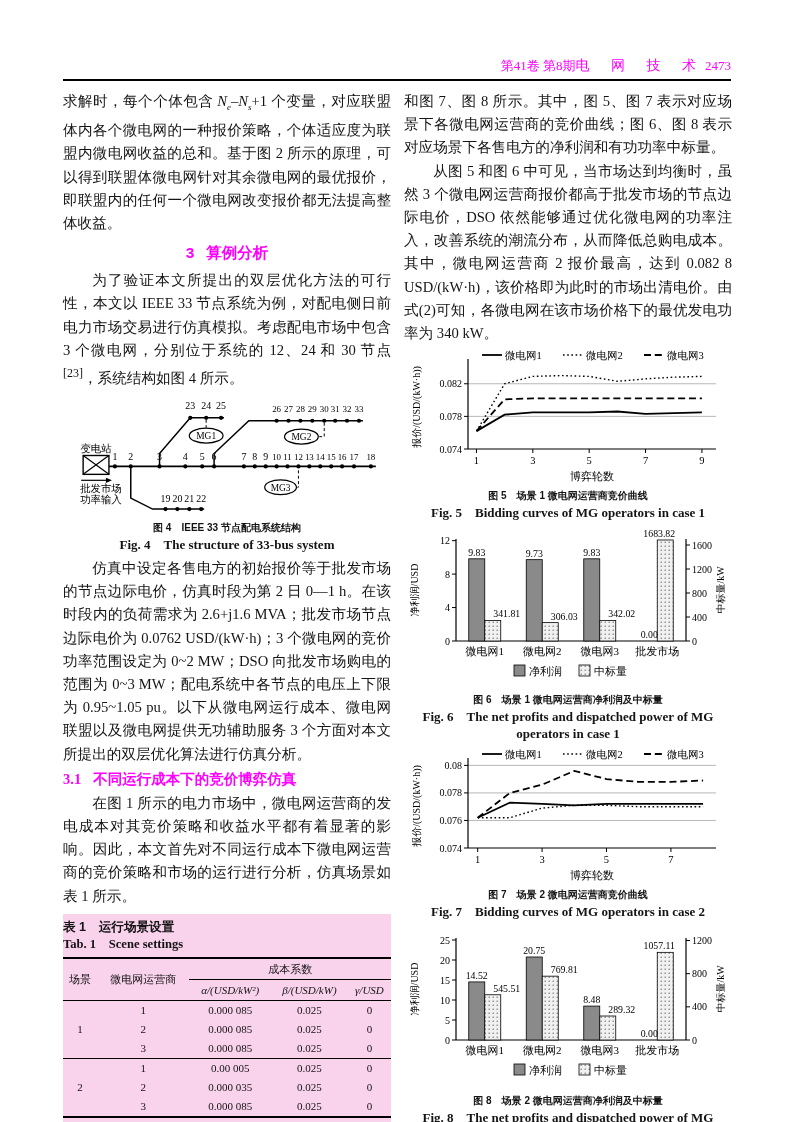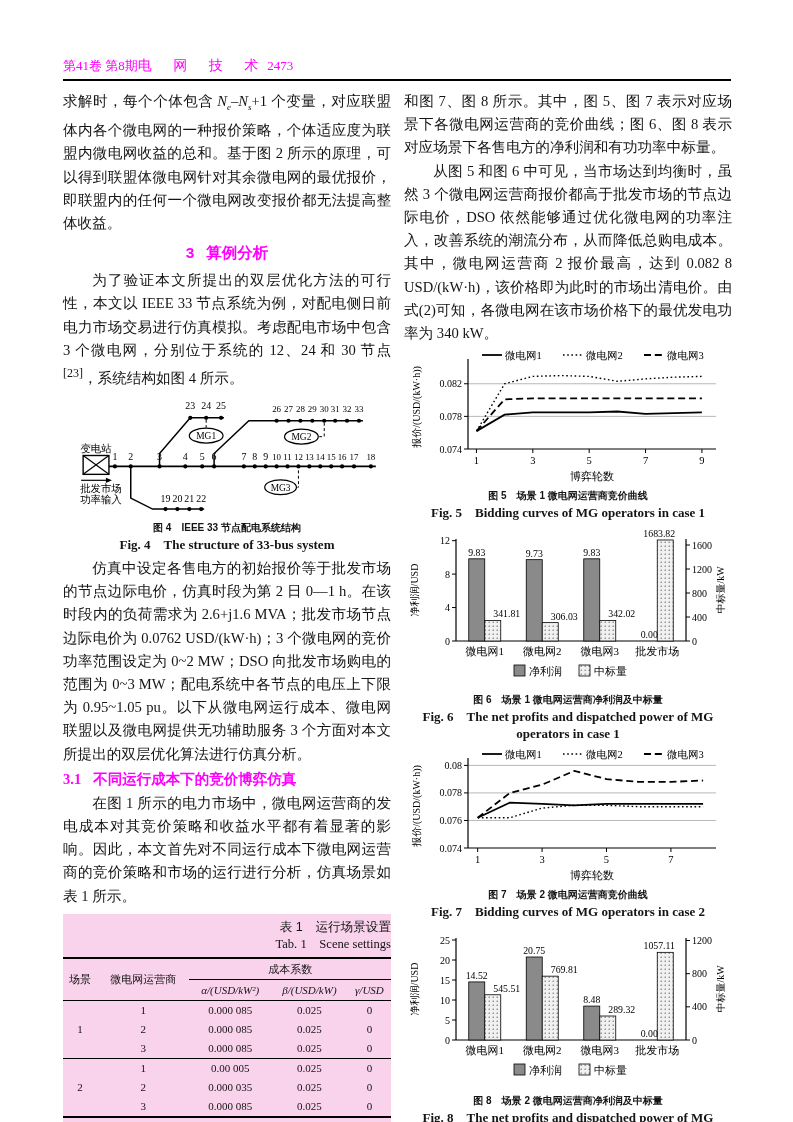--- a/index.html
+++ b/index.html
@@ -4,21 +4,21 @@
 <style>
   :root{
     --accent:#ff00ff;
     --tablebg:#f9d2ec;
     --ink:#141414;
   }
   html,body{margin:0;padding:0;background:#fff;}
   .page{position:relative;width:793px;height:1122px;background:#fff;overflow:hidden;
         font-family:"Liberation Serif","DejaVu Serif",serif;color:var(--ink);}
   
-  .hdr{position:absolute;left:63px;top:57px;width:668px;display:flex;justify-content:flex-start;
+  .hdr{position:absolute;left:63px;top:57px;width:668px;display:flex;justify-content:flex-end;
        align-items:baseline;color:var(--accent);font-size:13px;}
   .hdr .jt{letter-spacing:9px;font-size:14px;}
   .hdr-rule{position:absolute;left:63px;top:79px;width:668px;border-top:2px solid #000;}
   
   .col{position:absolute;top:90px;width:328px;font-size:14.6px;line-height:23.2px;text-align:justify;}
   .col-l{left:63px;}
   .col-r{left:404px;}
   p.para{margin:0;text-indent:2em;}
   p.cont{text-indent:0;}
   i.v{font-style:italic;}
@@ -31,21 +31,21 @@
   .h1 .no,.h2 .no{margin-right:12px;}
   
   .cap{ text-align:center;font-weight:bold;font-size:13px;line-height:17px;text-indent:0;}
   .cap-cn{font-family:"Liberation Sans","DejaVu Sans",sans-serif;font-size:10px;}
   .cap-en{font-family:"Liberation Serif","DejaVu Serif",serif;}
   .figblock{margin:2px 0 4px 0;}
   svg{display:block;}
   svg text{fill:#000;}
   
   .tblock{background:var(--tablebg);margin-top:6px;padding:5px 0 7px 0;}
-  .tbl-title{ text-align:right;font-weight:normal;font-size:12.6px;line-height:17px;padding-left:21px;}
+  .tbl-title{ text-align:left;font-weight:bold;font-size:12.6px;line-height:17px;}
   .tbl-title.cn{font-family:"Liberation Sans","DejaVu Sans",sans-serif;}
   table.t1{width:100%;border-collapse:collapse;font-size:11px;line-height:14px;margin-top:4px;
            border-top:2px solid #000;border-bottom:2px solid #000;}
   table.t1 th,table.t1 td{font-weight:normal;text-align:center;padding:2.5px 2px;}
   table.t1 thead th{padding:3px 2px;}
   th.costhead{border-bottom:1px solid #000;}
   tr.subhead th{border-bottom:1.2px solid #000;}
   th.span2{border-bottom:1.2px solid #000;}
   tr.grp2 td{border-top:1.2px solid #000;}
   td.greek, th.greek{font-style:italic;}

